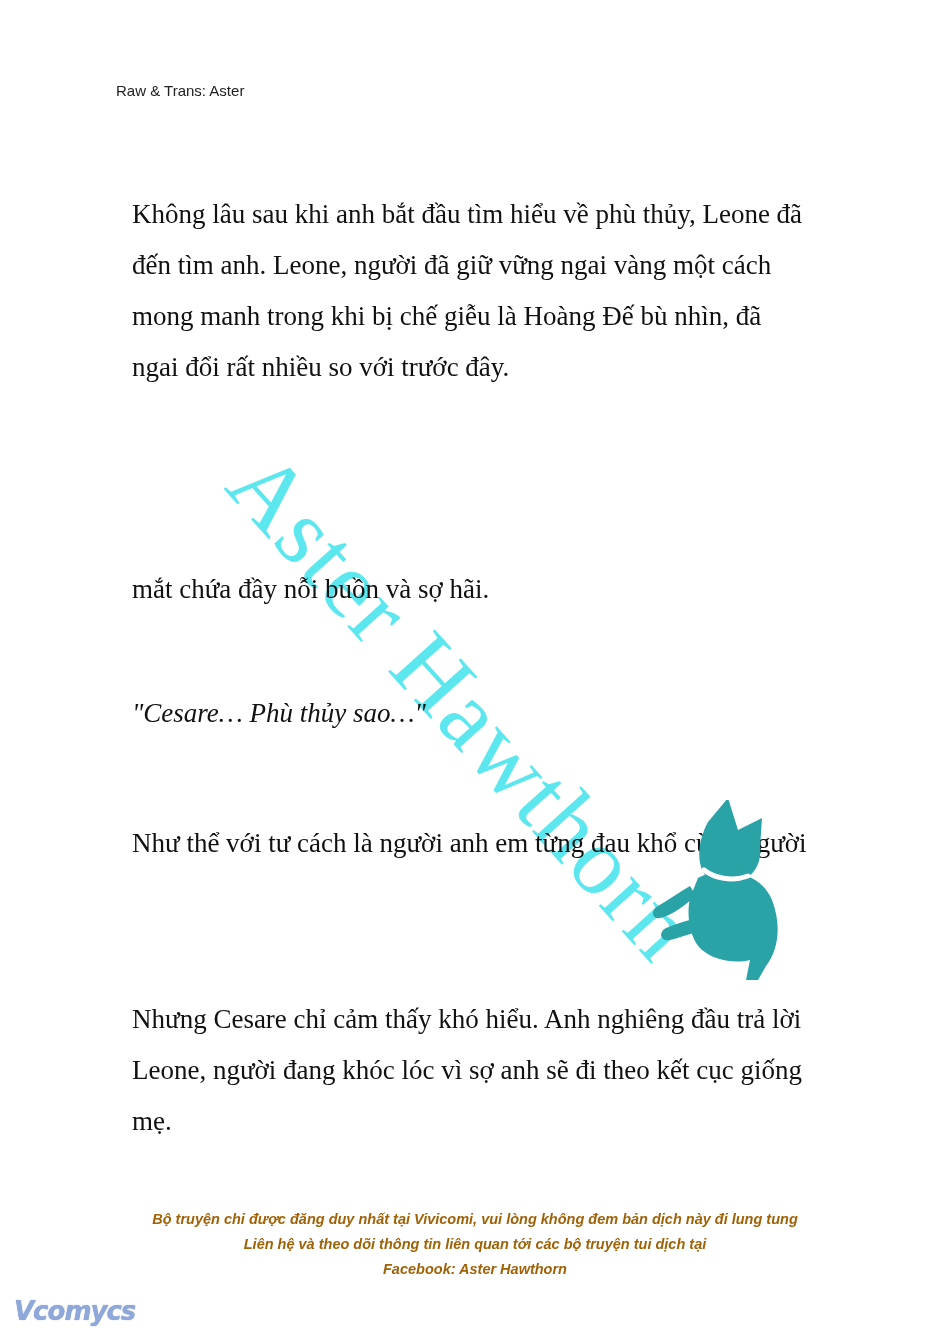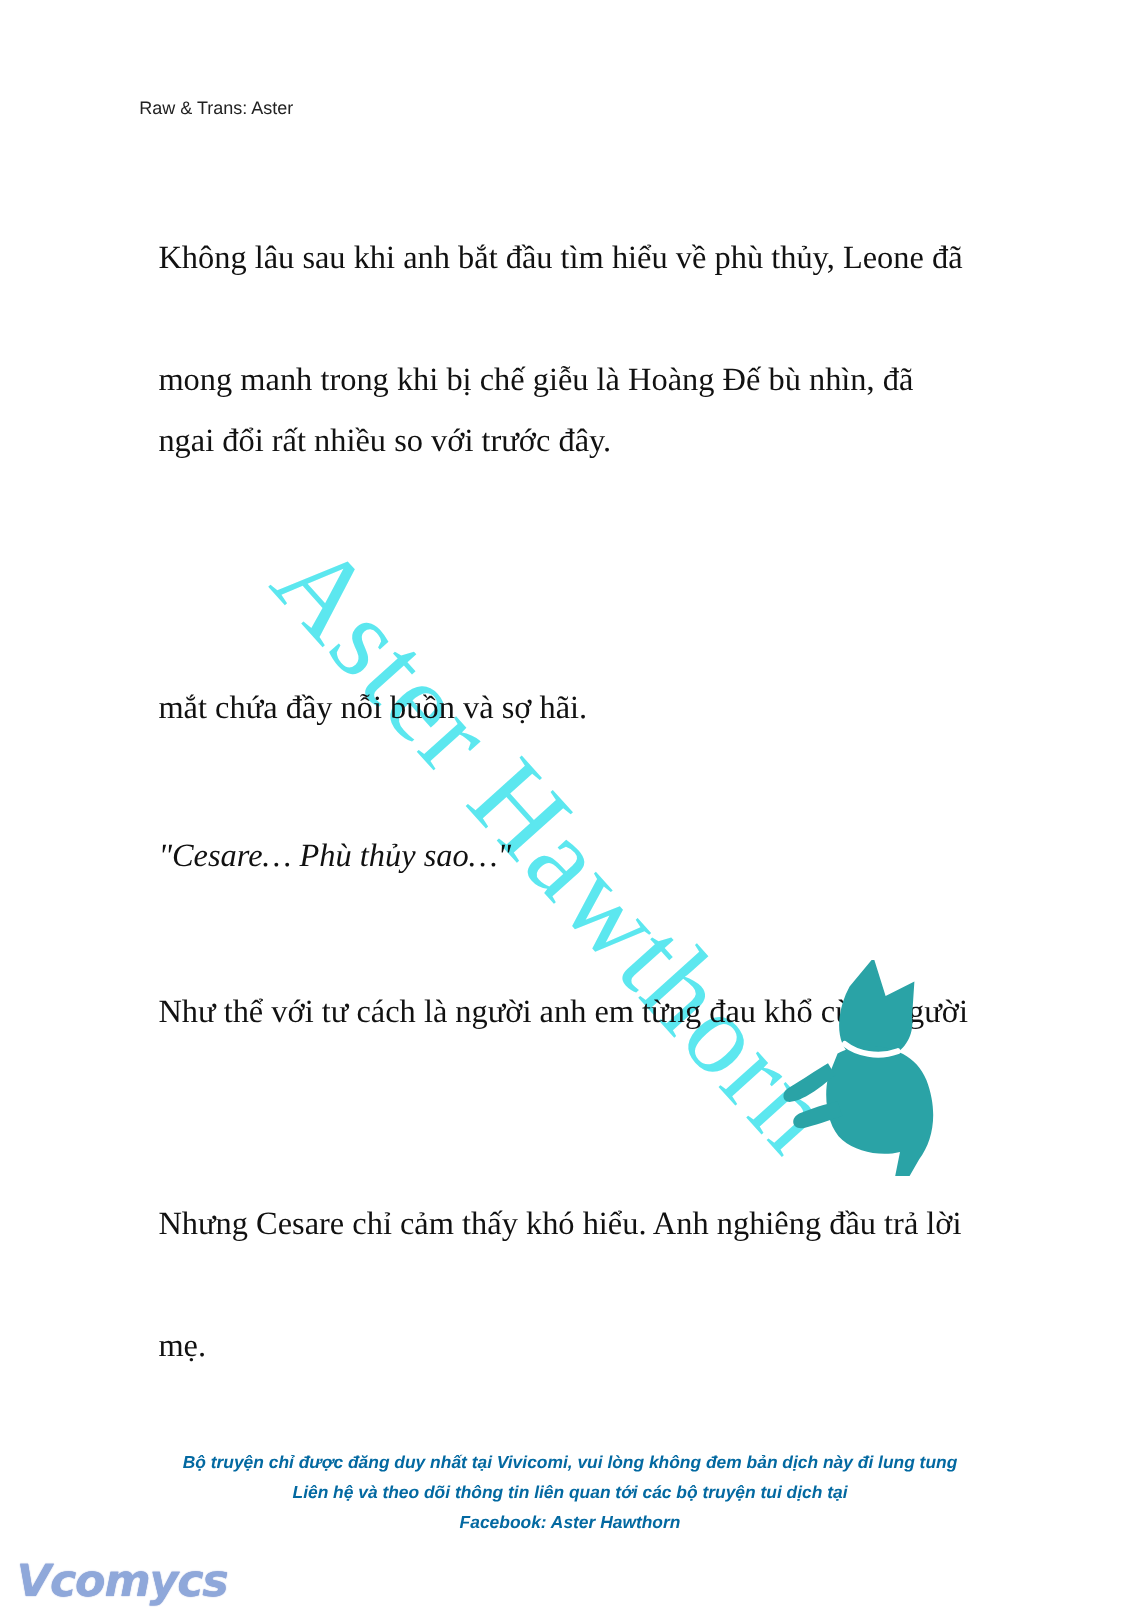--- a/index.html
+++ b/index.html
@@ -17,60 +17,60 @@
   .watermark {
     position:absolute; left:110px; top:590px;
     transform-origin:0 0; transform:rotate(48deg) translate(0,-240px);
     font-family:"Liberation Serif", serif; font-size:96px; color:#4fe6ee;
     white-space:nowrap; opacity:0.92; pointer-events:none; letter-spacing:2px;
   }
   .cat { position:absolute; left:650px; top:800px; width:150px; height:180px; }
   .footer {
     position:absolute; left:0; width:950px; text-align:center;
     font-family:"Liberation Sans", sans-serif; font-style:italic; font-weight:bold;
-    font-size:14.5px; color:#0369a1;
+    font-size:14.5px; color:#a16207;
   }
   .logo {
     position:absolute; left:14px; top:1296px;
     font-family:"DejaVu Sans", sans-serif; font-style:italic; font-weight:bold;
-    font-size:37px; color:#8fa8da; letter-spacing:-1px;
+    font-size:26px; color:#8fa8da; letter-spacing:-1px;
     text-shadow:0 0 1px #6f86c6;
   }
 </style>
 </head>
 <body>
 
 <div class="header">Raw &amp; Trans: Aster</div>
 
 <div class="watermark">Aster Hawthorn</div>
 
 <p class="para" style="top:173px">
   <span>Không lâu sau khi anh bắt đầu tìm hiểu về phù thủy, Leone đã</span><br>
-  <br>
+  <span>đến tìm anh. Leone, người đã giữ vững ngai vàng một cách</span><br>
   <span>mong manh trong khi bị chế giễu là Hoàng Đế bù nhìn, đã</span><br>
   <span>ngai đổi rất nhiều so với trước đây.</span>
 </p>
 
 <p class="para" style="top:446px">
   <br>
   <br>
   <span>mắt chứa đầy nỗi buồn và sợ hãi.</span>
 </p>
 
 <p class="para italic" style="top:672px">
   <span>"Cesare… Phù thủy sao…"</span>
 </p>
 
 <p class="para" style="top:802px">
   <span>Như thể với tư cách là người anh em từng đau khổ cùng người</span><br>
 </p>
 
 <p class="para" style="top:978px">
   <span>Nhưng Cesare chỉ cảm thấy khó hiểu. Anh nghiêng đầu trả lời</span><br>
-  <br>
+  <span>Leone, người đang khóc lóc vì sợ anh sẽ đi theo kết cục giống</span><br>
   <span>mẹ.</span>
 </p>
 
 <svg class="cat" viewBox="0 0 150 180">
   <g fill="#2aa3a6">
     <path d="M58 22 L78 -2 L88 30 L112 18 L110 48 C112 62 104 76 92 80 L60 80 C46 70 46 44 58 22 Z"></path>
     <path d="M48 78 C70 66 110 70 122 100 C132 126 128 150 116 166 L108 180 L96 180 L100 160 C84 164 64 160 52 150 C40 140 36 116 40 98 Z"></path>
     <path d="M46 96 C36 104 22 116 10 118 C2 120 0 110 8 106 C18 100 30 92 40 86 Z"></path>
     <path d="M52 130 C40 134 28 138 20 140 C10 142 8 132 16 128 C26 124 38 120 48 118 Z"></path>
   </g>

